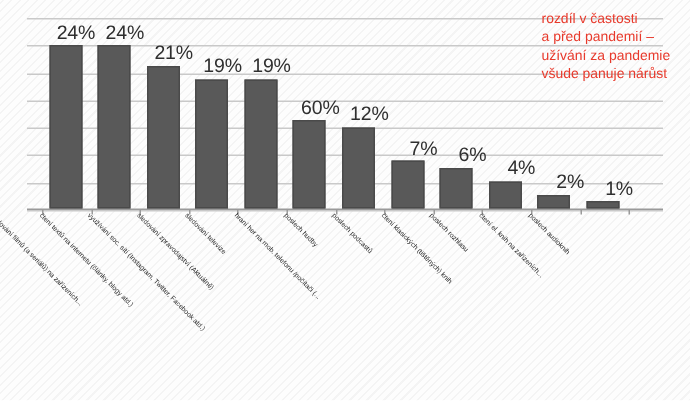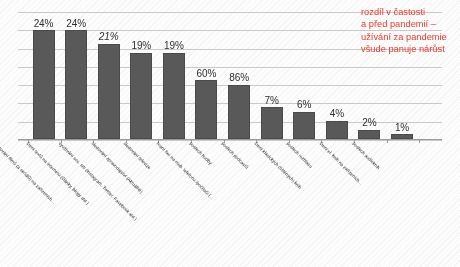--- a/index.html
+++ b/index.html
@@ -73,22 +73,22 @@
   }
   .bar {
     width: 22px;
     background: #595959;
     border: 1px solid #4a4a4a;
     box-sizing: border-box;
   }
   .bar-label {
     position: absolute;
     width: 40px;
-    text-align: center;
-    font-size: 10px;
+    text-align: right;
+    font-size: 13px;
     color: #2f2f2f;
     letter-spacing: -0.1px;
   }
 
   
   .tick {
     position: absolute;
     bottom: -3px;
     width: 1px;
     height: 3px;
@@ -147,37 +147,37 @@
     <div id="bars">
         <div class="bar-slot">
           <div class="bar-label" style="bottom: 110.357px;">24%</div>
           <div class="bar" style="height: 108.857px; background: rgb(89, 89, 89);"></div>
         </div>
         <div class="bar-slot">
           <div class="bar-label" style="bottom: 110.357px;">24%</div>
           <div class="bar" style="height: 108.857px; background: rgb(89, 89, 89);"></div>
         </div>
         <div class="bar-slot">
-          <div class="bar-label" style="bottom: 96.75px; font-style: italic;">21%</div>
+          <div class="bar-label" style="bottom: 96.75px;">21%</div>
           <div class="bar" style="height: 95.25px; background: rgb(89, 89, 89);"></div>
         </div>
         <div class="bar-slot">
           <div class="bar-label" style="bottom: 87.6786px;">19%</div>
           <div class="bar" style="height: 86.1786px; background: rgb(89, 89, 89);"></div>
         </div>
         <div class="bar-slot">
           <div class="bar-label" style="bottom: 87.6786px;">19%</div>
           <div class="bar" style="height: 86.1786px; background: rgb(89, 89, 89);"></div>
         </div>
         <div class="bar-slot">
           <div class="bar-label" style="bottom: 60.4643px;">60%</div>
           <div class="bar" style="height: 58.9643px; background: rgb(89, 89, 89);"></div>
         </div>
         <div class="bar-slot">
-          <div class="bar-label" style="bottom: 55.9286px;">86%</div>
+          <div class="bar-label" style="bottom: 55.9286px;">12%</div>
           <div class="bar" style="height: 54.4286px; background: rgb(89, 89, 89);"></div>
         </div>
         <div class="bar-slot">
           <div class="bar-label" style="bottom: 33.25px;">7%</div>
           <div class="bar" style="height: 31.75px; background: rgb(89, 89, 89);"></div>
         </div>
         <div class="bar-slot">
           <div class="bar-label" style="bottom: 28.7143px;">6%</div>
           <div class="bar" style="height: 27.2143px; background: rgb(89, 89, 89);"></div>
         </div>

